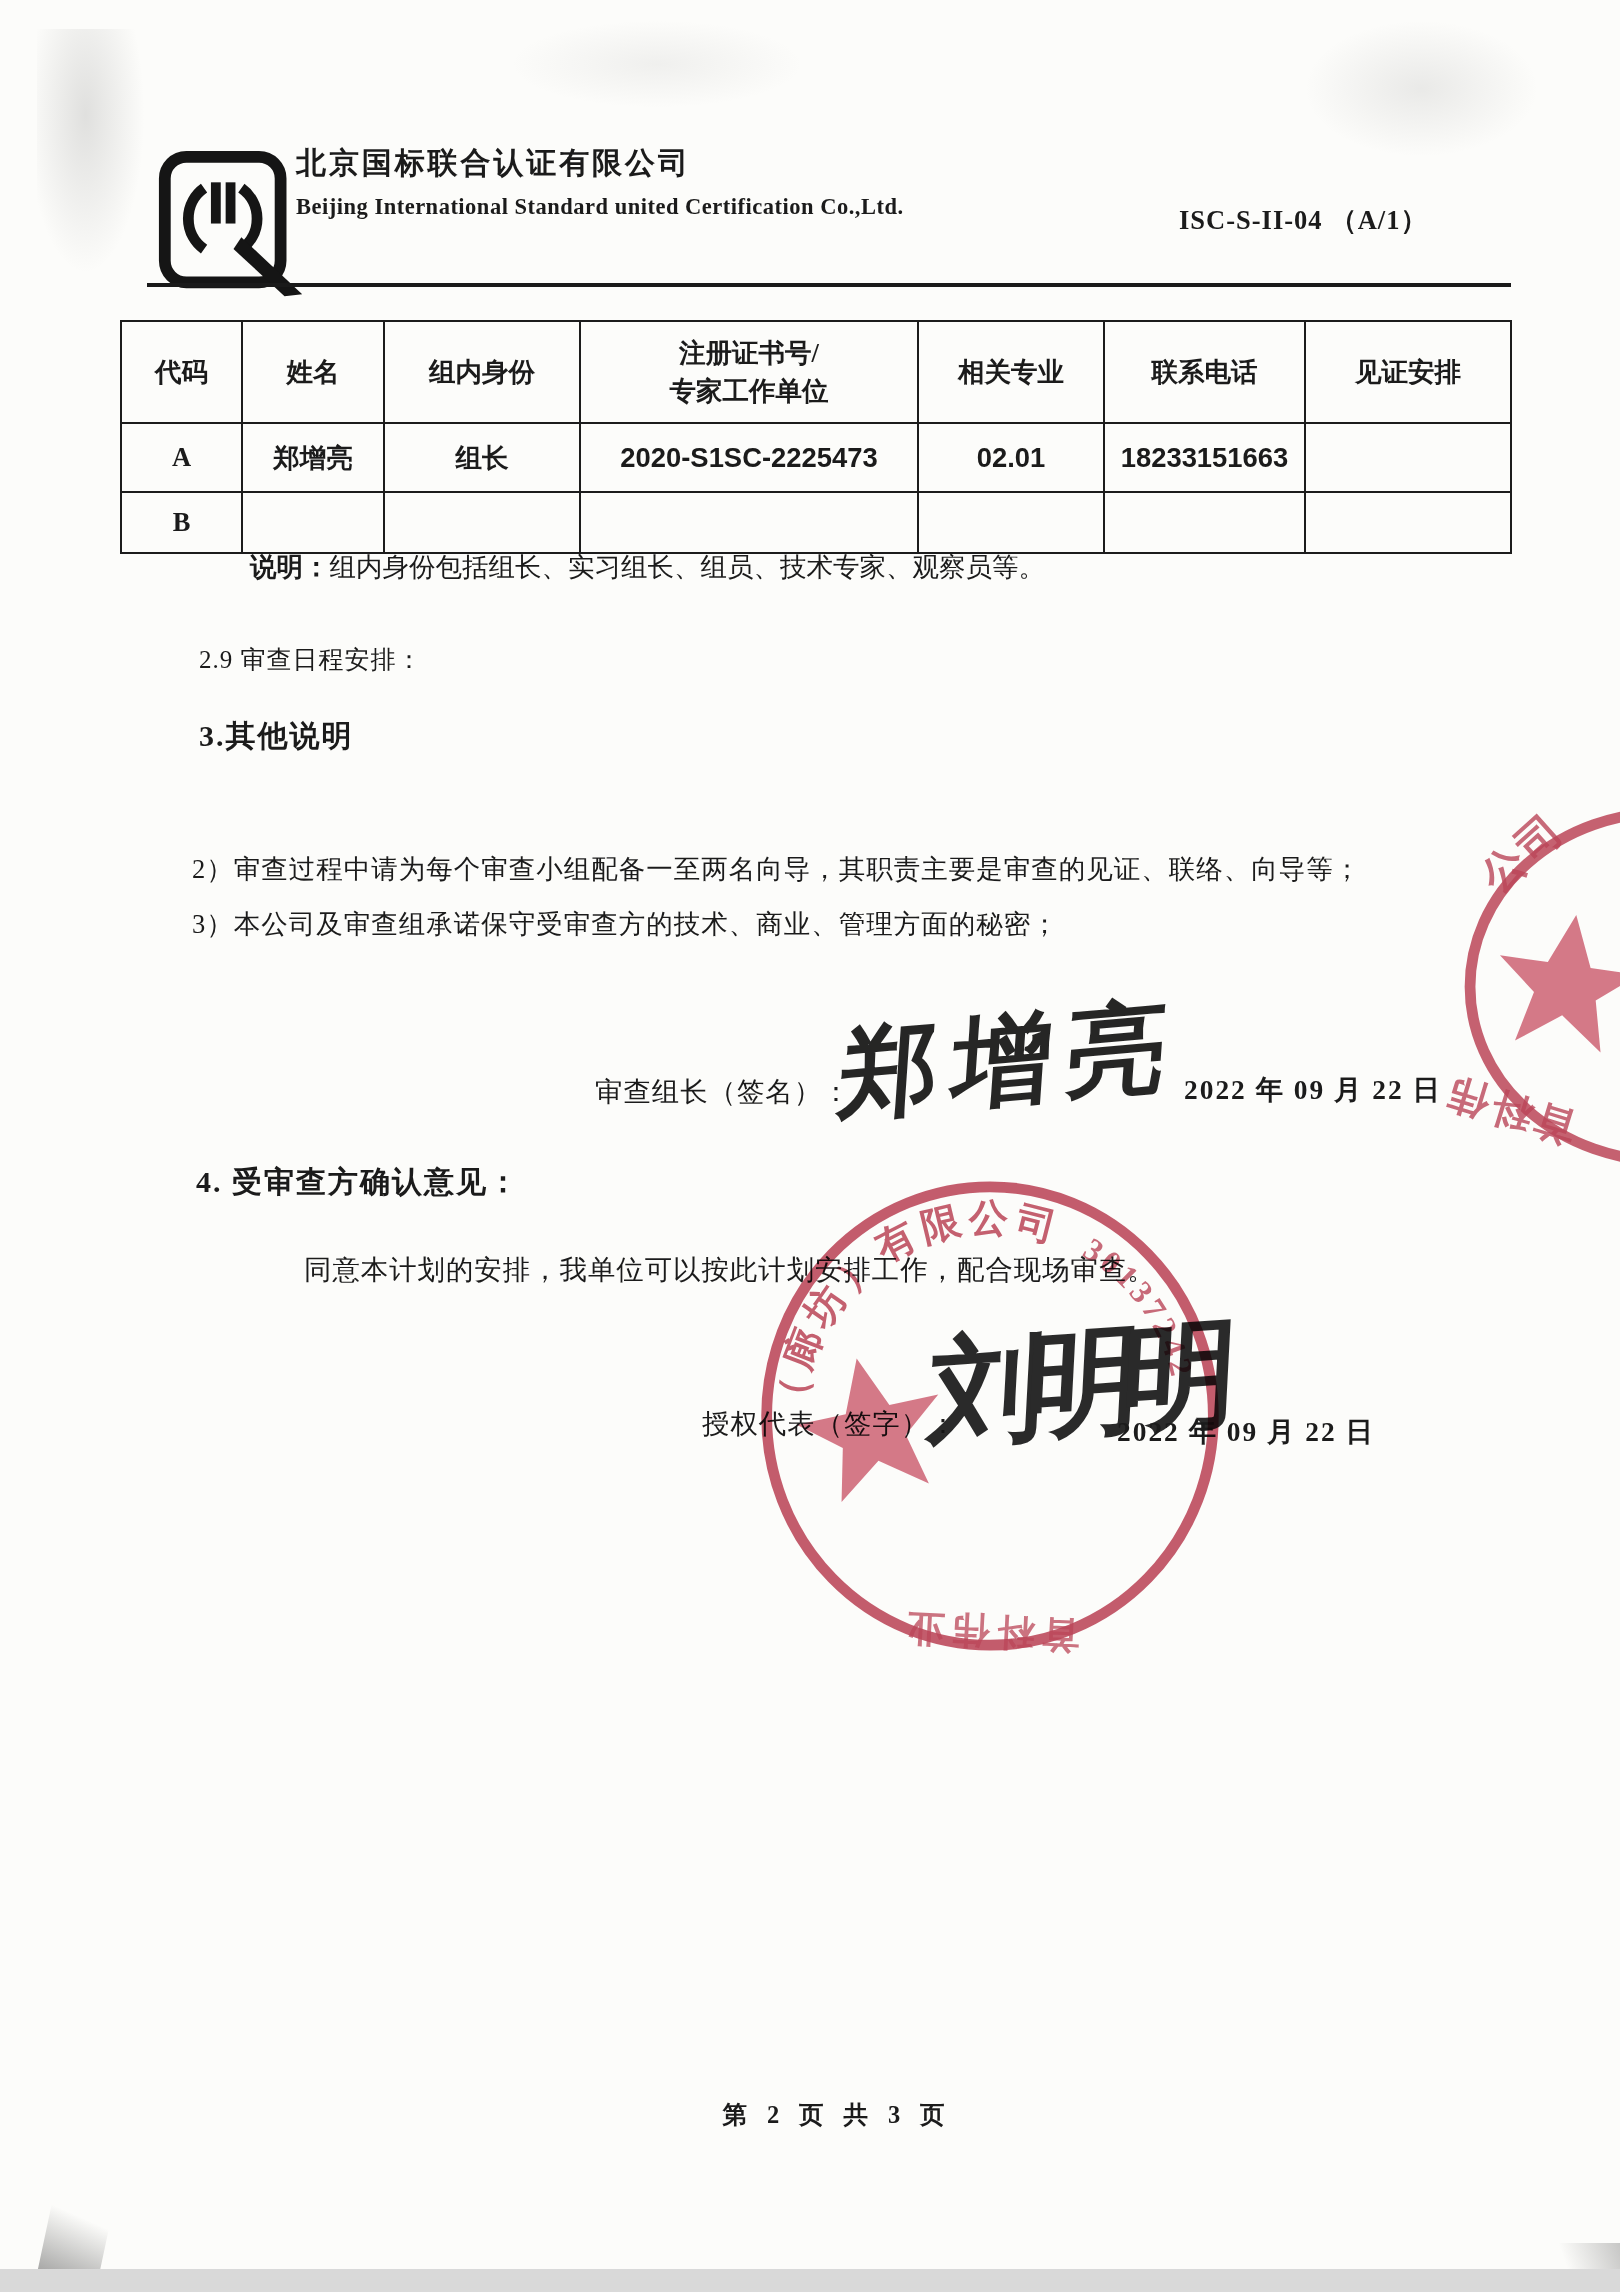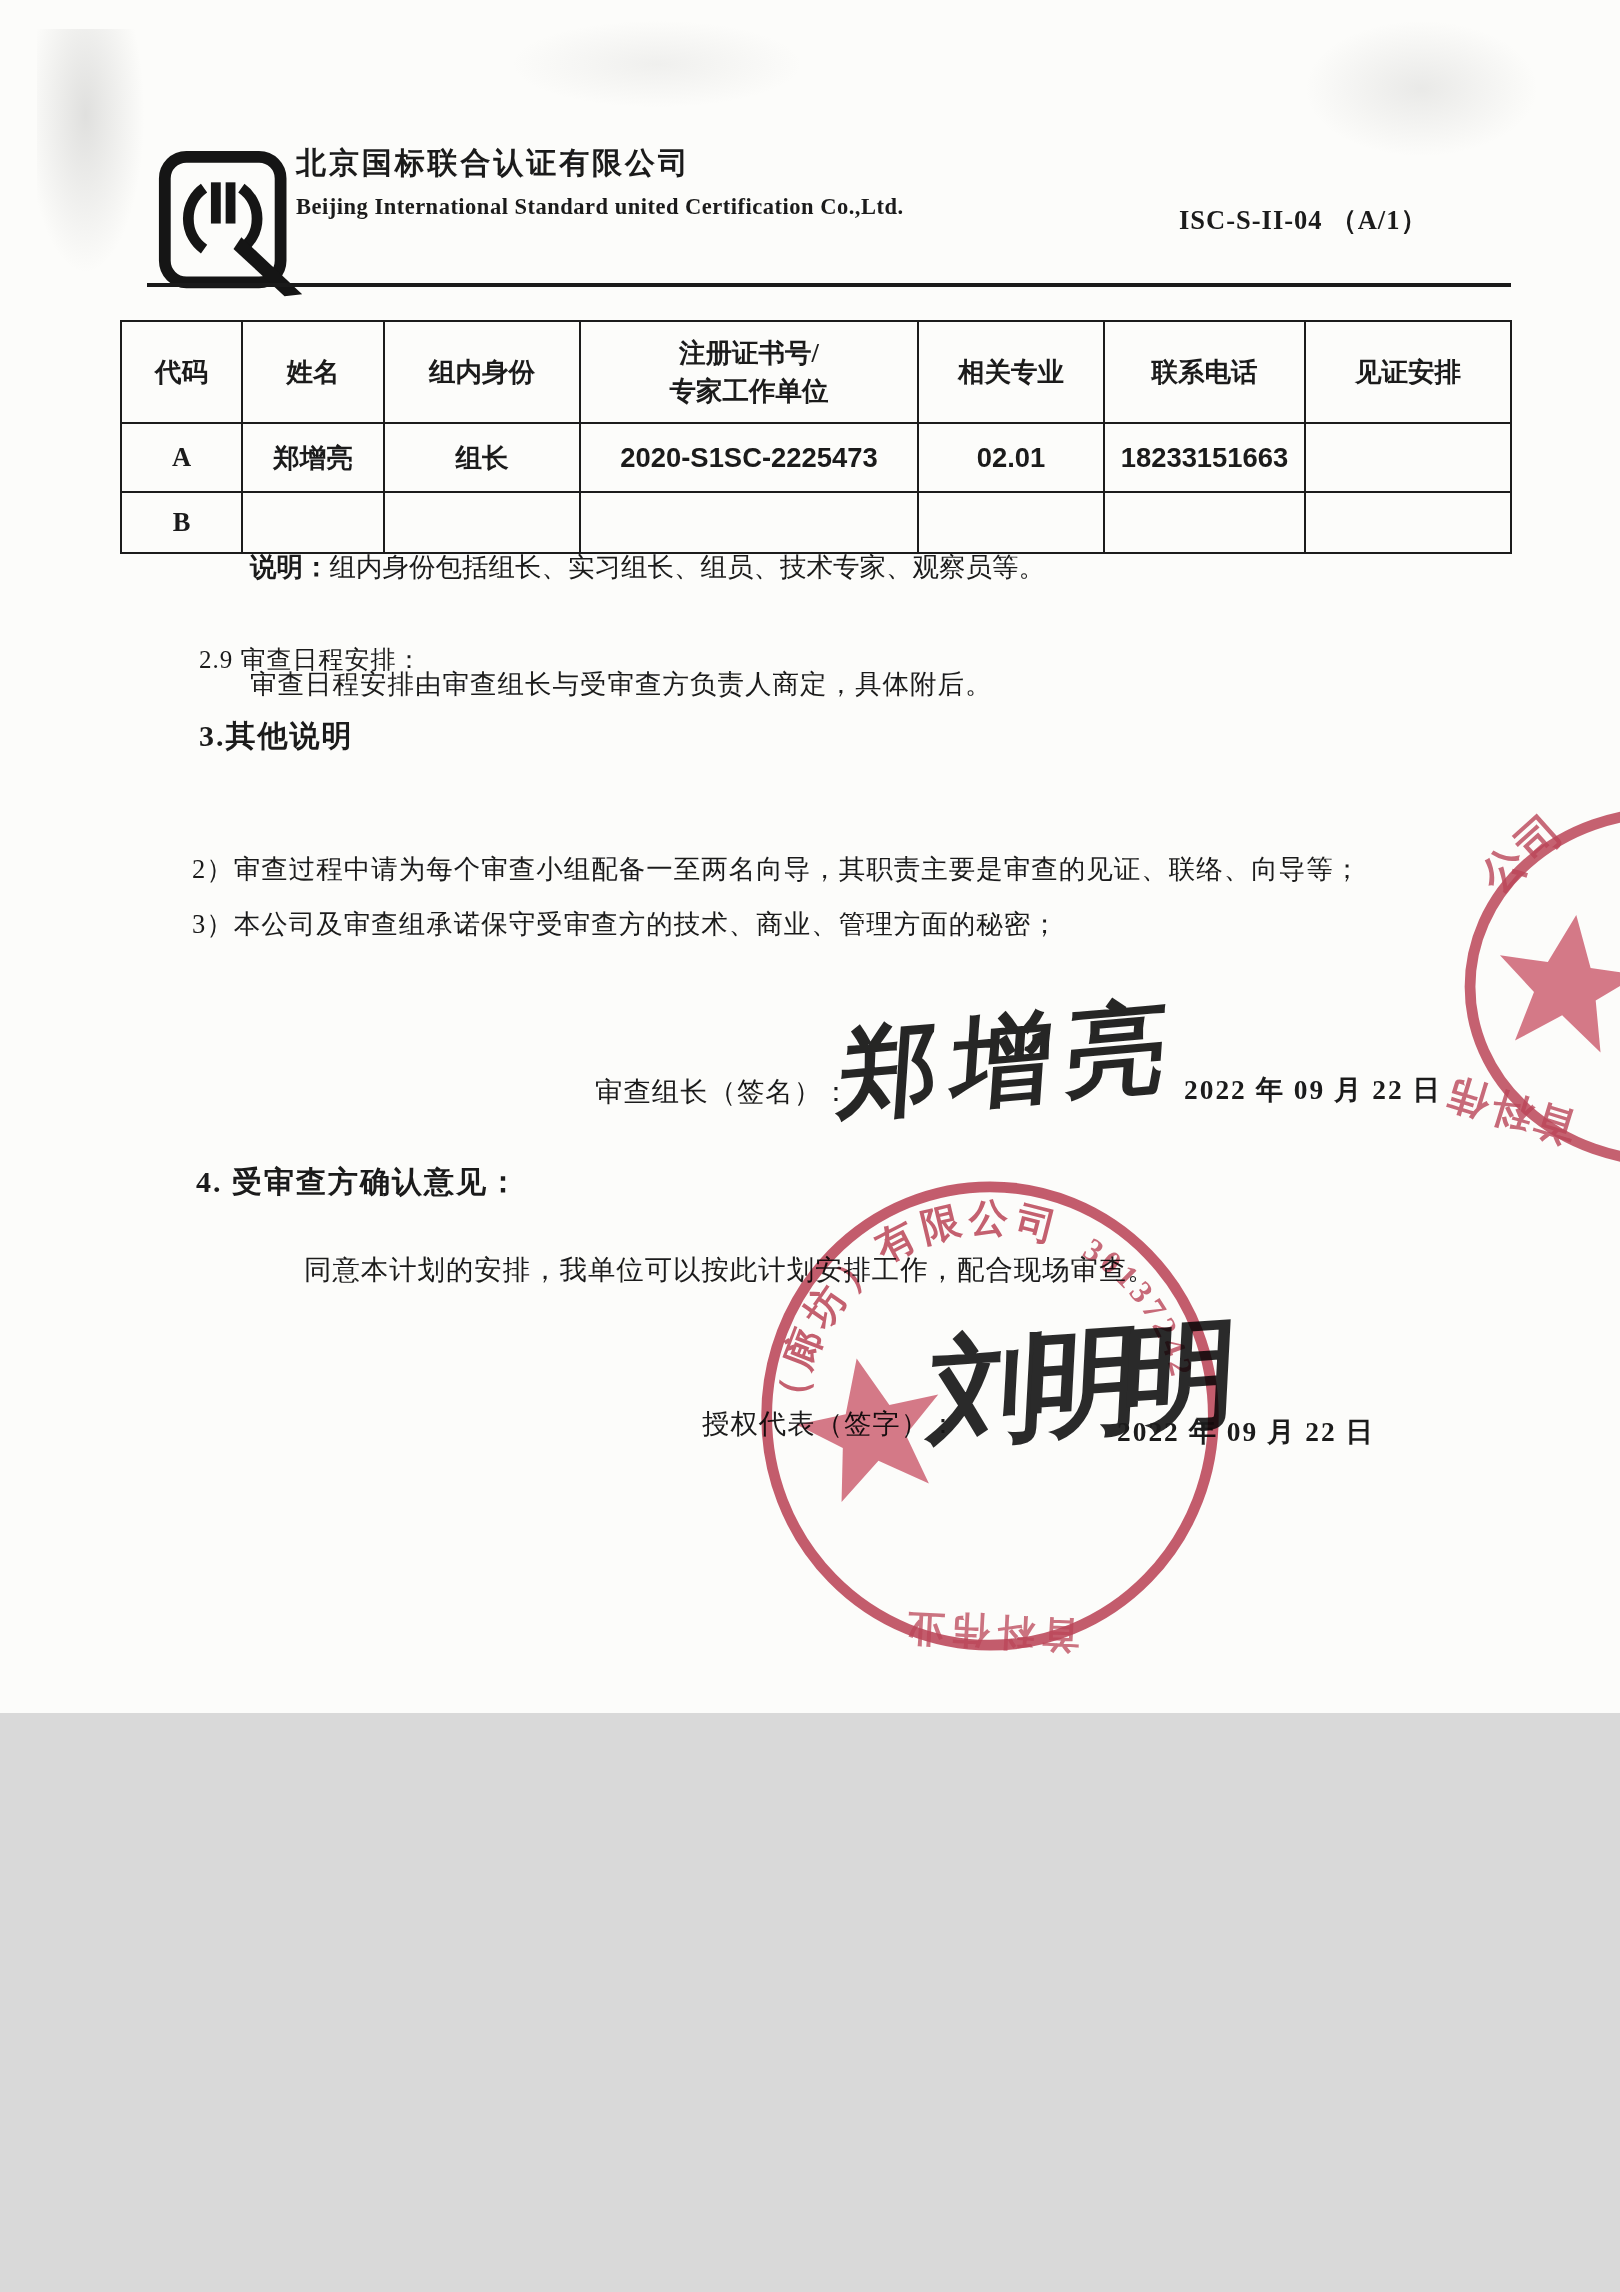--- a/index.html
+++ b/index.html
@@ -1,17 +1,17 @@
 <!DOCTYPE html>
 <html><head>
 <meta charset="utf-8">
 <style>
   html,body{margin:0;padding:0;background:#d9d9d9;}
   #page{
-    position:relative;width:1620px;height:1713px;margin:0 auto;
+    position:relative;width:1620px;height:2269px;margin:0 auto;
     background:#fcfcfa;overflow:hidden;
     font-family:"Liberation Serif","DejaVu Serif",serif;color:#1b1b1b;
   }
   .abs{position:absolute;}
 
   
   .smudge-tl{left:37px;top:29px;width:108px;height:245px;
     background:radial-gradient(ellipse at 45% 35%,rgba(110,110,110,.20),rgba(255,255,255,0) 70%);}
   .smudge-tc{left:510px;top:19.6px;width:294px;height:88px;
     background:radial-gradient(ellipse at center,rgba(130,130,130,.10),rgba(255,255,255,0) 70%);}
@@ -134,21 +134,20 @@
         <td></td>
       </tr>
     </tbody>
   </table>
 
   <div class="abs note-line">
     <span class="note-label">说明：</span><span>组内身份包括组长、实习组长、组员、技术专家、观察员等。</span>
   </div>
 
   <div class="abs s29-title">2.9 审查日程安排：</div>
-  <div class="abs s29-body">审查日程安排由审查组长与受审查方负责人商定，具体附后。</div>
 
   <div class="abs s3-title">3.其他说明</div>
   <div class="abs item item2">2）审查过程中请为每个审查小组配备一至两名向导，其职责主要是审查的见证、联络、向导等；</div>
   <div class="abs item item3">3）本公司及审查组承诺保守受审查方的技术、商业、管理方面的秘密；</div>
 
   <div class="abs leader-label">审查组长（签名）：</div>
   <div class="abs handwriting leader-sig">郑增亮</div>
   <div class="abs leader-date">2022 年 09 月 22 日</div>
 
   <div class="abs s4-title">4. 受审查方确认意见：</div>

